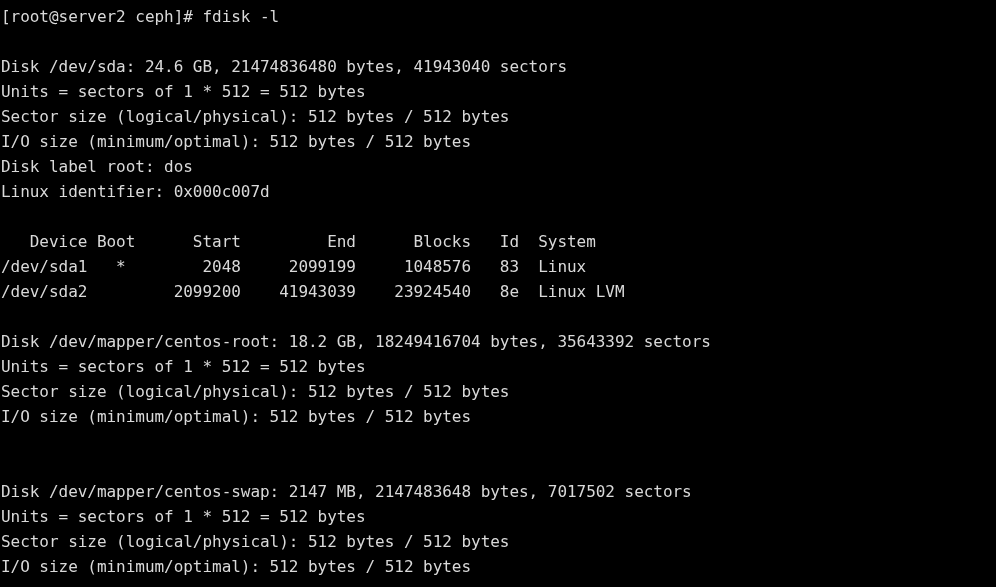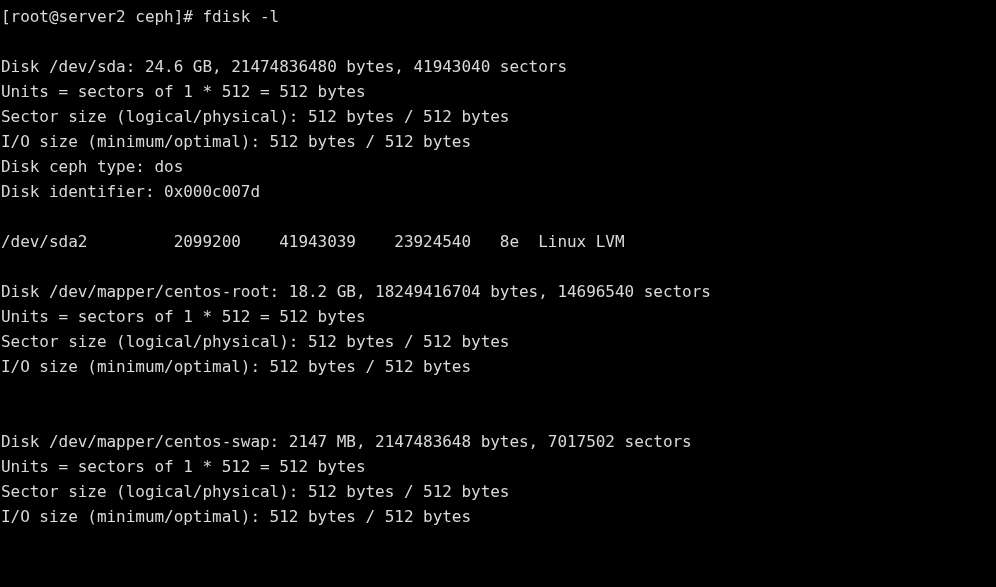--- a/index.html
+++ b/index.html
@@ -41,30 +41,32 @@
 
 <div id="terminal">
 
   <div class="line">[root@server2 ceph]# fdisk -l</div>
   <div class="blank"></div>
 
   <div class="line">Disk /dev/sda: 24.6 GB, 21474836480 bytes, 41943040 sectors</div>
   <div class="line">Units = sectors of 1 * 512 = 512 bytes</div>
   <div class="line">Sector size (logical/physical): 512 bytes / 512 bytes</div>
   <div class="line">I/O size (minimum/optimal): 512 bytes / 512 bytes</div>
-  <div class="line">Disk ceph type: dos</div>
-  <div class="line">Disk identifier: 0x000c007d</div>
+  <div class="line">Disk label root: dos</div>
+  <div class="line">Linux identifier: 0x000c007d</div>
 
   <div class="blank"></div>
 
+  <div class="line">   Device Boot      Start         End      Blocks   Id  System</div>
+  <div class="line">/dev/sda1   *        2048     2099199     1048576   83  Linux</div>
   <div class="line">/dev/sda2         2099200    41943039    23924540   8e  Linux LVM</div>
 
   <div class="blank"></div>
 
-  <div class="line">Disk /dev/mapper/centos-root: 18.2 GB, 18249416704 bytes, 14696540 sectors</div>
+  <div class="line">Disk /dev/mapper/centos-root: 18.2 GB, 18249416704 bytes, 35643392 sectors</div>
   <div class="line">Units = sectors of 1 * 512 = 512 bytes</div>
   <div class="line">Sector size (logical/physical): 512 bytes / 512 bytes</div>
   <div class="line">I/O size (minimum/optimal): 512 bytes / 512 bytes</div>
 
   <div class="blank"></div>
   <div class="blank"></div>
 
   <div class="line">Disk /dev/mapper/centos-swap: 2147 MB, 2147483648 bytes, 7017502 sectors</div>
   <div class="line">Units = sectors of 1 * 512 = 512 bytes</div>
   <div class="line">Sector size (logical/physical): 512 bytes / 512 bytes</div>

